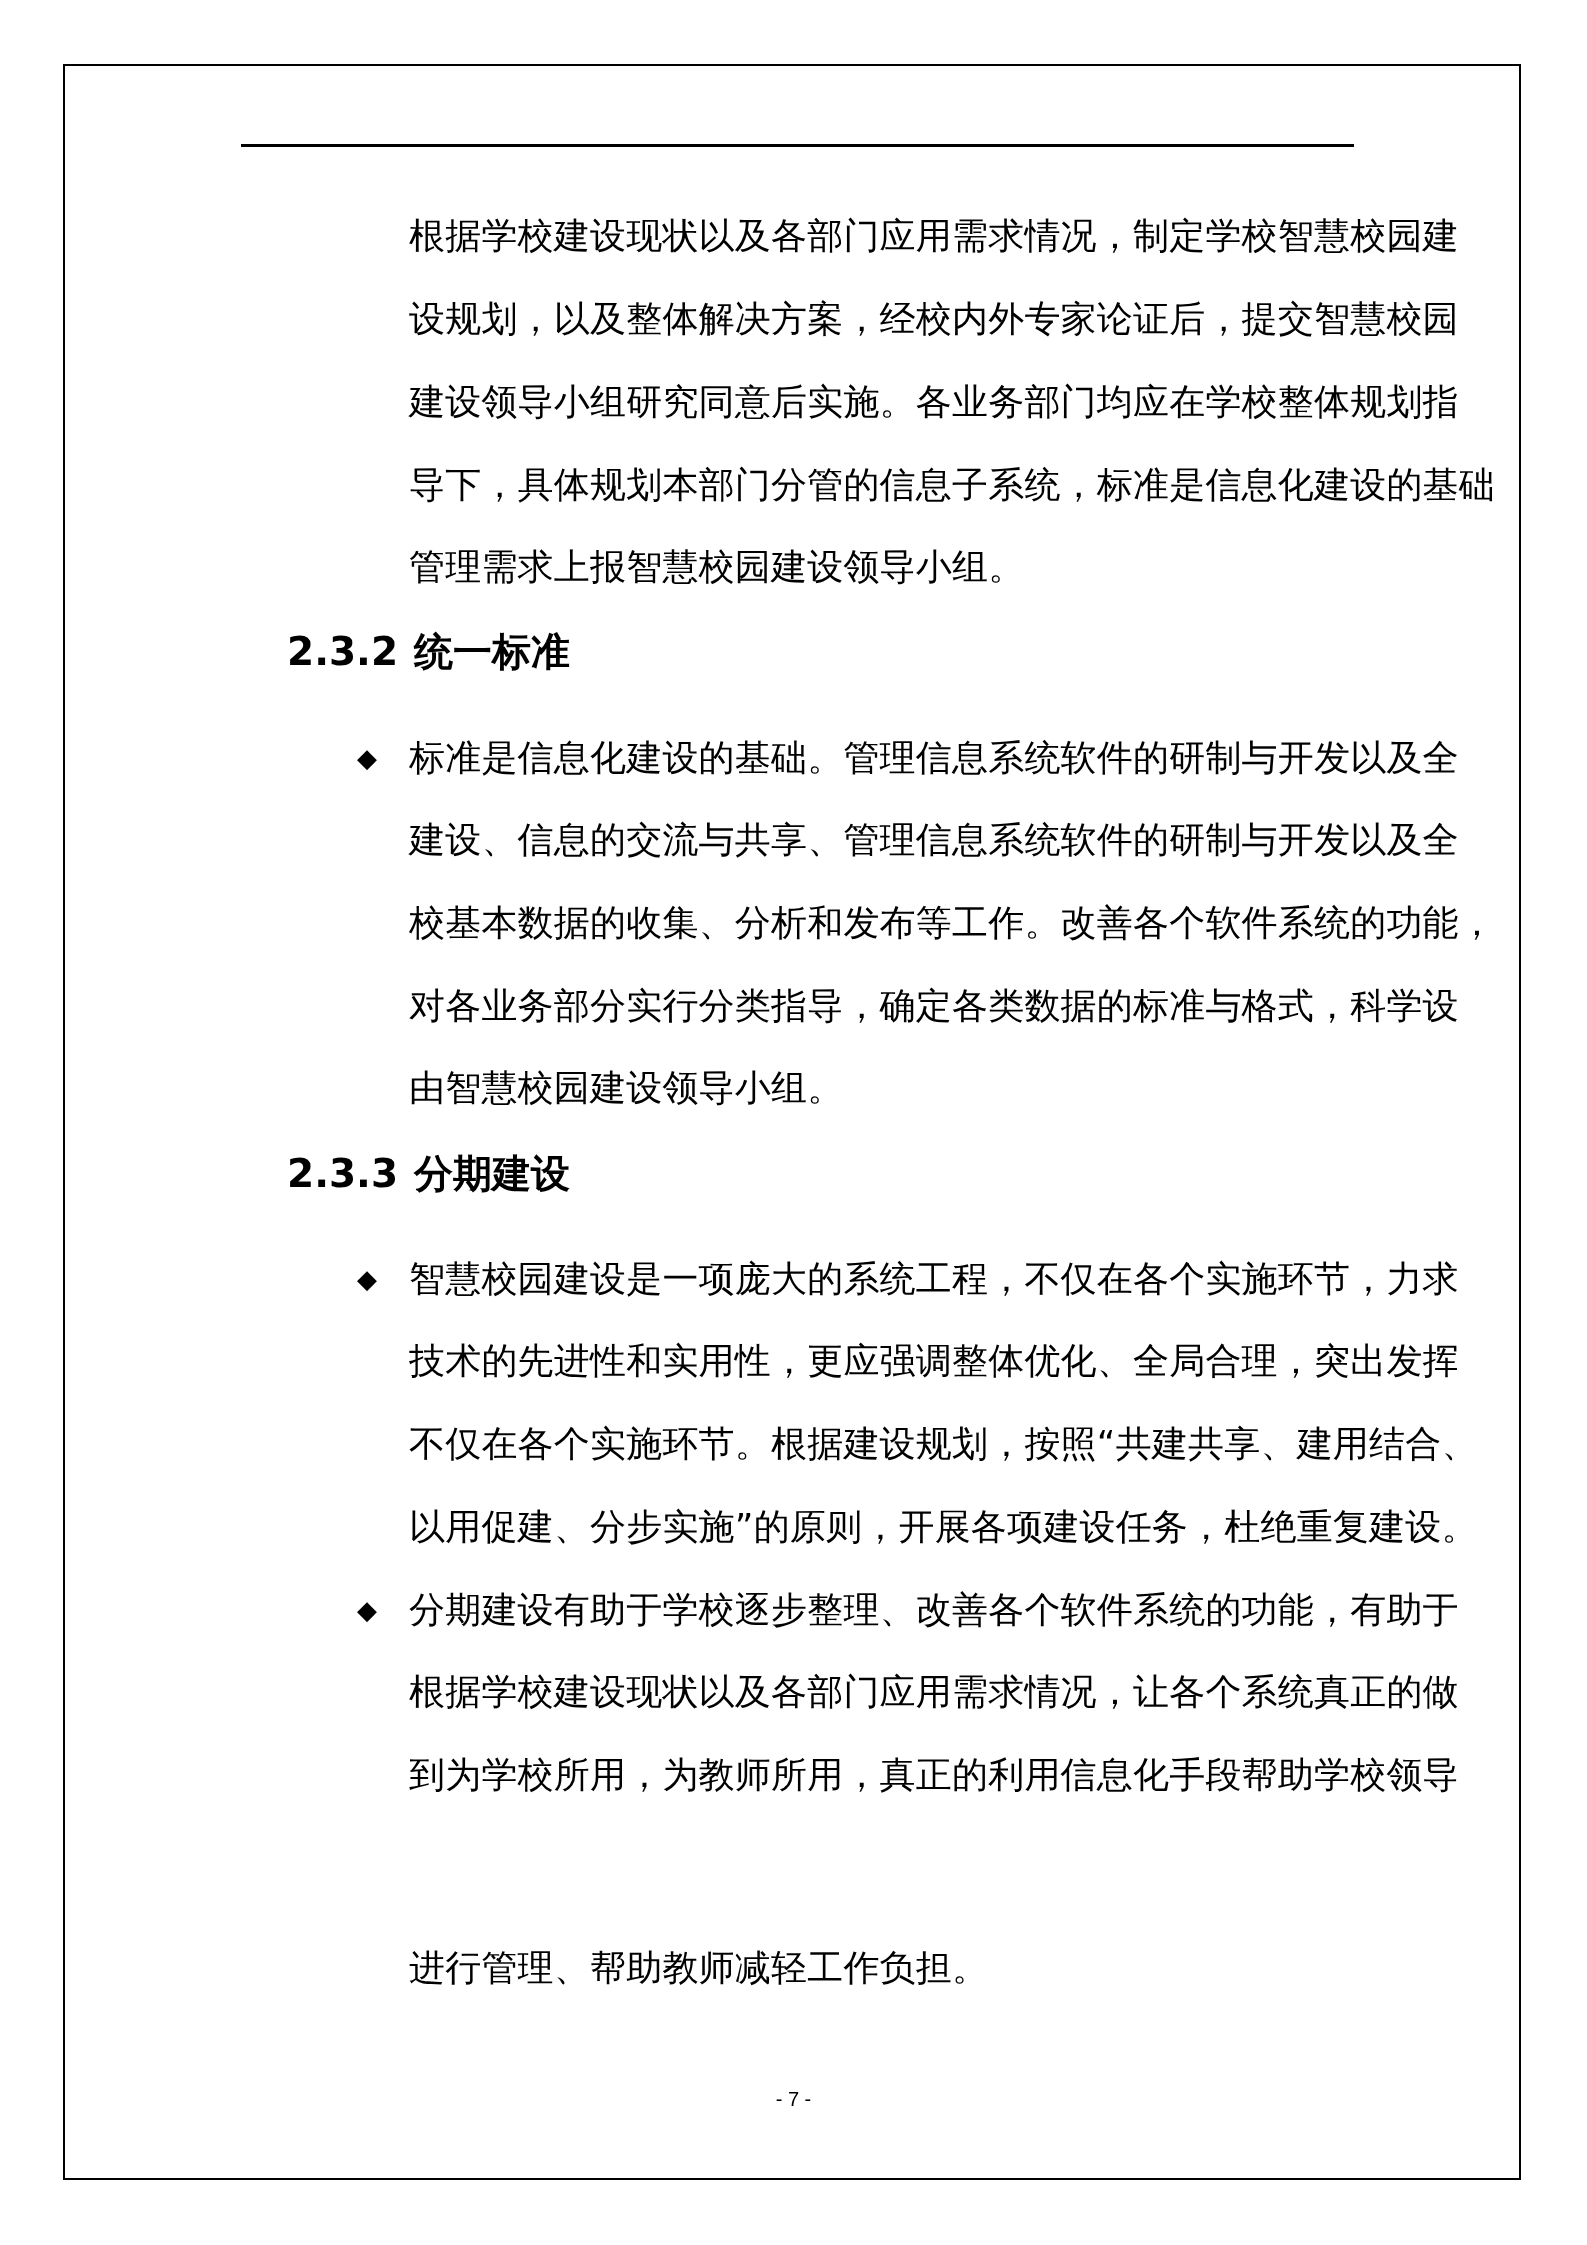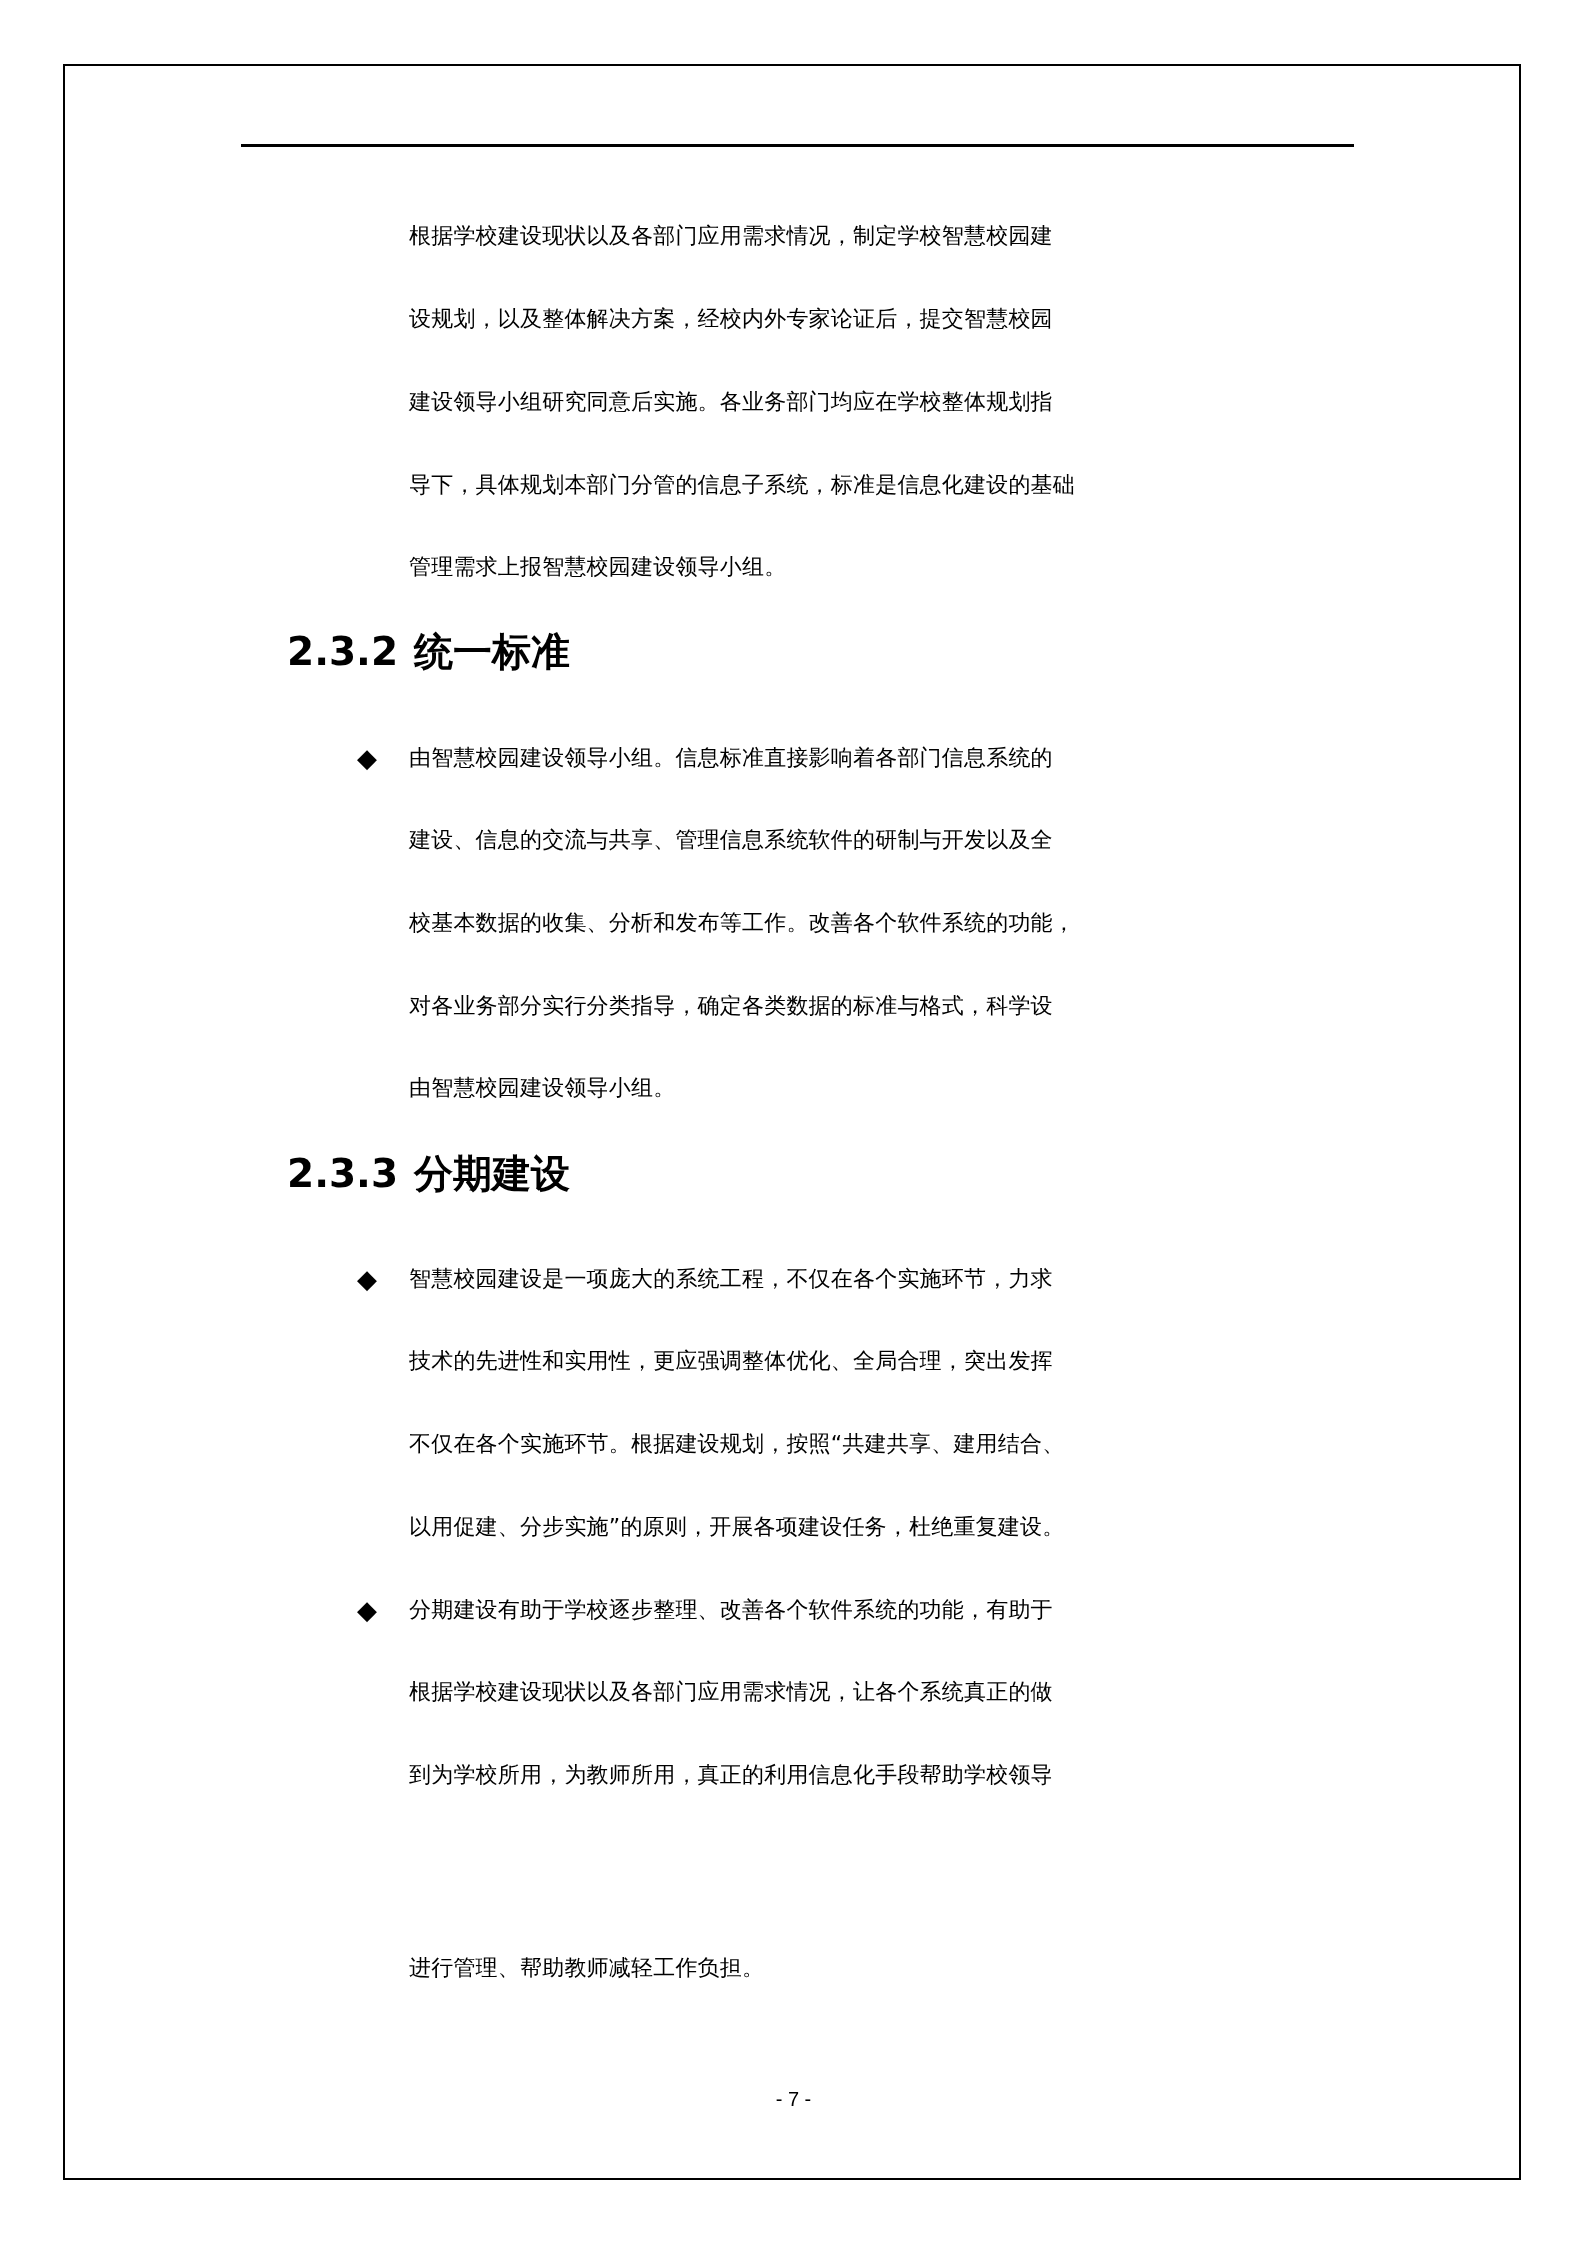--- a/index.html
+++ b/index.html
@@ -1,21 +1,21 @@
 <!DOCTYPE html>
 <html><head>
   <meta charset="utf-8">
   <style>
     html, body { margin: 0; padding: 0; background: #ffffff; }
     body { width: 1587px; height: 2245px; position: relative; overflow: hidden;
            font-family: "DejaVu Sans", "Liberation Sans", sans-serif; color: #000; }
     .page-border { position: absolute; left: 63px; top: 64px; width: 1458px; height: 2116px;
                    border: 2px solid #000; box-sizing: border-box; }
     .header-rule { position: absolute; left: 241px; top: 144px; width: 1113px; height: 3px; background: #000; }
-    .line { position: absolute; left: 409px; width: 945px; font-size: 22px; line-height: 40px;
+    .line { position: absolute; left: 409px; width: 945px; font-size: 36px; line-height: 40px;
             white-space: nowrap; letter-spacing: 0.2px; }
     .heading { position: absolute; left: 287px; font-size: 39px; font-weight: bold; line-height: 44px; white-space: nowrap; }
     .heading .num { margin-right: 16px; }
     .bullet { position: absolute; left: 357px; font-size: 26px; line-height: 40px; }
     .page-number { position: absolute; left: 0; width: 1587px; text-align: center; top: 2088px;
                    font-size: 20px; font-family: "Liberation Sans", sans-serif; }
   </style>
 </head>
 <body>
 
@@ -28,21 +28,21 @@
   <div class="line" style="top:382px">建设领导小组研究同意后实施。各业务部门均应在学校整体规划指</div>
   <div class="line" style="top:465px">导下，具体规划本部门分管的信息子系统，标准是信息化建设的基础</div>
   <div class="line" style="top:547px">管理需求上报智慧校园建设领导小组。</div>
 </div>
 
 <div class="heading" style="top:630px">
   <span class="num">2.3.2</span><span>统一标准</span>
 </div>
 <div>
   <span class="bullet" style="top:738px">◆</span>
-  <div class="line" style="top:738px">由智慧校园建设领导小组。信息标准直接影响着各部门信息系统的</div>
+  <div class="line" style="top:738px">标准是信息化建设的基础。管理信息系统软件的研制与开发以及全</div>
   <div class="line" style="top:820px">建设、信息的交流与共享、管理信息系统软件的研制与开发以及全</div>
   <div class="line" style="top:903px">校基本数据的收集、分析和发布等工作。改善各个软件系统的功能，</div>
   <div class="line" style="top:986px">对各业务部分实行分类指导，确定各类数据的标准与格式，科学设</div>
   <div class="line" style="top:1068px">由智慧校园建设领导小组。</div>
 </div>
 
 <div class="heading" style="top:1152px">
   <span class="num">2.3.3</span><span>分期建设</span>
 </div>
 <div>

